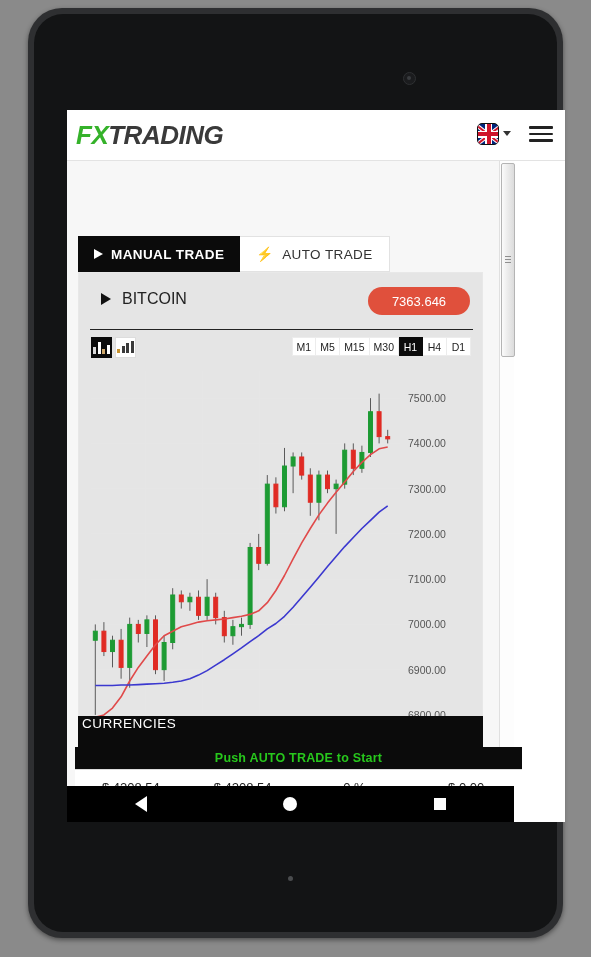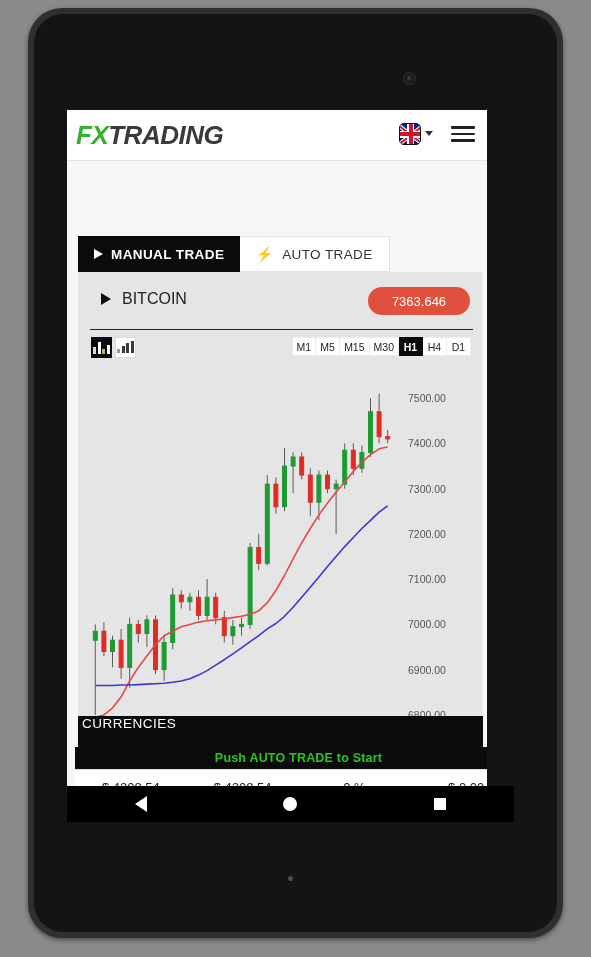--- a/index.html
+++ b/index.html
@@ -14,21 +14,21 @@
   .tablet-inner{position:absolute;left:6px;top:6px;width:523px;height:918px;
     border-radius:29px;background:#131415;}
   .bezel-cam{position:absolute;left:403px;top:72px;width:11px;height:11px;border-radius:50%;
     background:#1b1c1e;border:1px solid #2f3133;}
   .bezel-cam::after{content:"";position:absolute;left:3px;top:3px;width:4px;height:4px;
     border-radius:50%;background:#3a3d40;}
   .bezel-led{position:absolute;left:288px;top:876px;width:5px;height:5px;border-radius:50%;
     background:#4a4c4e;}
 
   
-  .screen{position:absolute;left:67px;top:110px;width:420px;height:712px;background:#ffffff;
+  .screen{position:absolute;left:67px;top:110px;width:498px;height:712px;background:#ffffff;
     overflow:hidden;}
 
   
   .appbar{position:relative;height:50px;background:#fff;border-bottom:1px solid #e3e3e3;}
   .logo{position:absolute;left:9px;top:11px;font-size:26px;font-weight:bold;font-style:italic;
     letter-spacing:-0.5px;line-height:28px;}
   .logo .fx{color:#35b22a;}
   .logo .td{color:#3a3a3a;}
   .hdr-right{position:absolute;right:12px;top:12px;display:flex;align-items:center;gap:18px;}
   .flag-btn{display:flex;align-items:center;gap:4px;cursor:pointer;}
@@ -93,21 +93,21 @@
   .ctype div{width:21px;height:21px;display:flex;align-items:flex-end;justify-content:center;
     gap:1.5px;padding-bottom:4px;box-sizing:border-box;cursor:pointer;}
   .ctype .on{background:#0b0b0b;}
   .ctype .off{background:#fff;border:1px solid #ddd;}
   .ctype i{width:3px;display:block;}
   .tfs{position:absolute;right:11px;top:64px;display:flex;}
   .tf{min-width:24px;height:19px;padding:0 4px;display:flex;align-items:center;justify-content:center;
     font-size:10.5px;color:#222;background:#fff;border:1px solid #ececec;border-left:none;
     box-sizing:border-box;cursor:pointer;}
   .tf:first-child{border-left:1px solid #ececec;}
-  .tf.sel{background:#0b0b0b;color:#fff;font-weight:bold;border-color:#0b0b0b;}
+  .tf.sel{background:#0b0b0b;color:#fff;font-weight:normal;border-color:#0b0b0b;}
 
   
   .plot{position:absolute;left:8px;top:92px;width:389px;height:400px;}
   .plot svg{display:block;}
   .navbtns{position:absolute;left:172px;top:488px;display:flex;}
   .navbtns div{width:20px;height:19px;display:flex;align-items:center;justify-content:center;
     font-size:12px;color:#333;background:#fff;border:1px solid #ececec;border-left:none;
     box-sizing:border-box;cursor:pointer;font-weight:bold;}
   .navbtns div:first-child{border-left:1px solid #ececec;}
 

